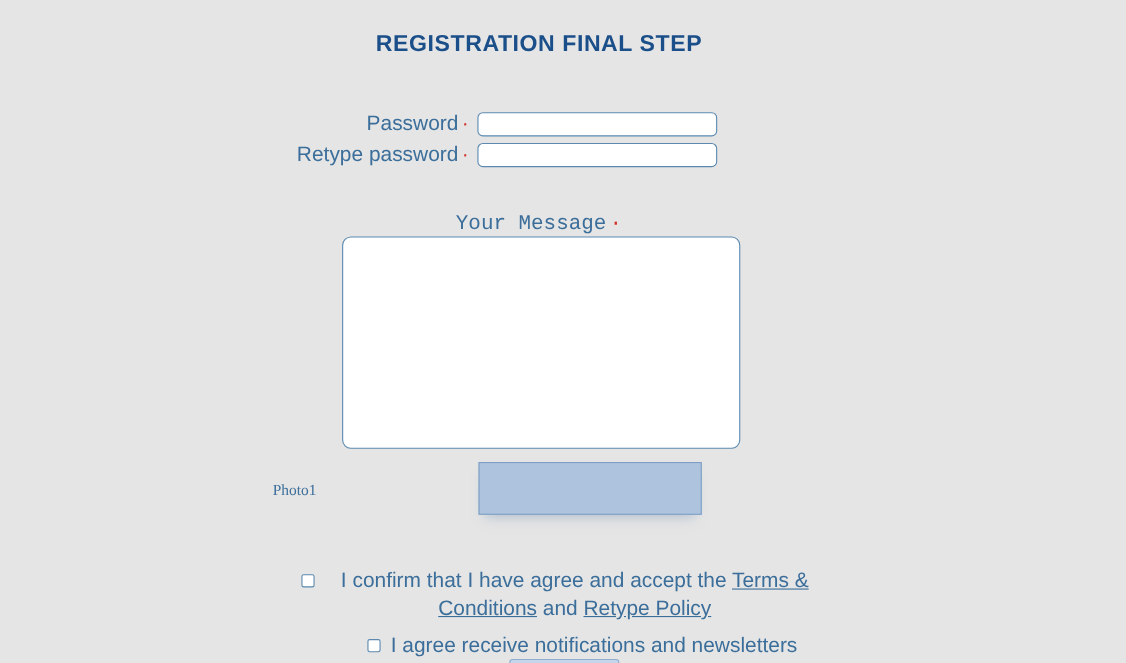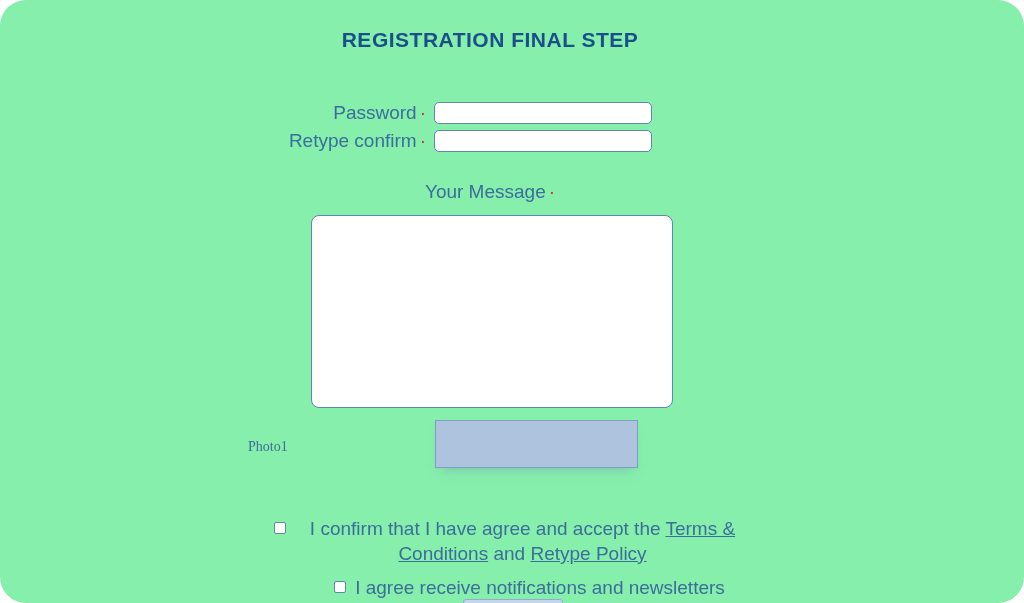--- a/index.html
+++ b/index.html
@@ -15,22 +15,21 @@
     overflow: hidden;
     font-family: "Liberation Sans", sans-serif;
     color: #3b6e9a;
     position: relative;
   }
 
   .page {
     width: 1024px;
     height: 603px;
     position: relative;
-    background: #86efac;
-    border-radius: 26px;
+    background: #e5e5e5;
   }
 
   
   .form-title {
     position: absolute;
     top: 28px;
     left: 0;
     width: 980px;
     text-align: center;
     font-size: 21px;
@@ -75,27 +74,28 @@
     padding: 0 6px;
   }
 
   #row-password { top: 102px; }
   #row-retype  { top: 130px; }
   #row-retype .text-input { width: 218px; }
 
   
   .message-label {
     position: absolute;
-    top: 181px;
+    top: 192px;
     left: 0;
     width: 980px;
     text-align: center;
     font-size: 19px;
     color: #3b6e9a;
     white-space: nowrap;
+    font-family: Liberation Mono, monospace;
   }
   .message-area {
     position: absolute;
     top: 215px;
     left: 311px;
     width: 362px;
     height: 193px;
     border: 1.6px solid #5b89b0;
     border-radius: 8px;
     background: #ffffff;
@@ -192,21 +192,21 @@
 
   <div class="field-row" id="row-password">
     <div class="field-label">
       <span>Password</span><span class="req-dot">·</span>
     </div>
     <input class="text-input" type="password" placeholder="" style="">
   </div>
 
   <div class="field-row" id="row-retype">
     <div class="field-label">
-      <span>Retype confirm</span><span class="req-dot">·</span>
+      <span>Retype password</span><span class="req-dot">·</span>
     </div>
     <input class="text-input" type="password" placeholder="" style="">
   </div>
 
   <div class="message-label">
     <span>Your Message</span><span class="req-dot">·</span>
   </div>
   <textarea class="message-area" placeholder="" style=""></textarea>
 
   <div class="photo-label">Photo1</div>

